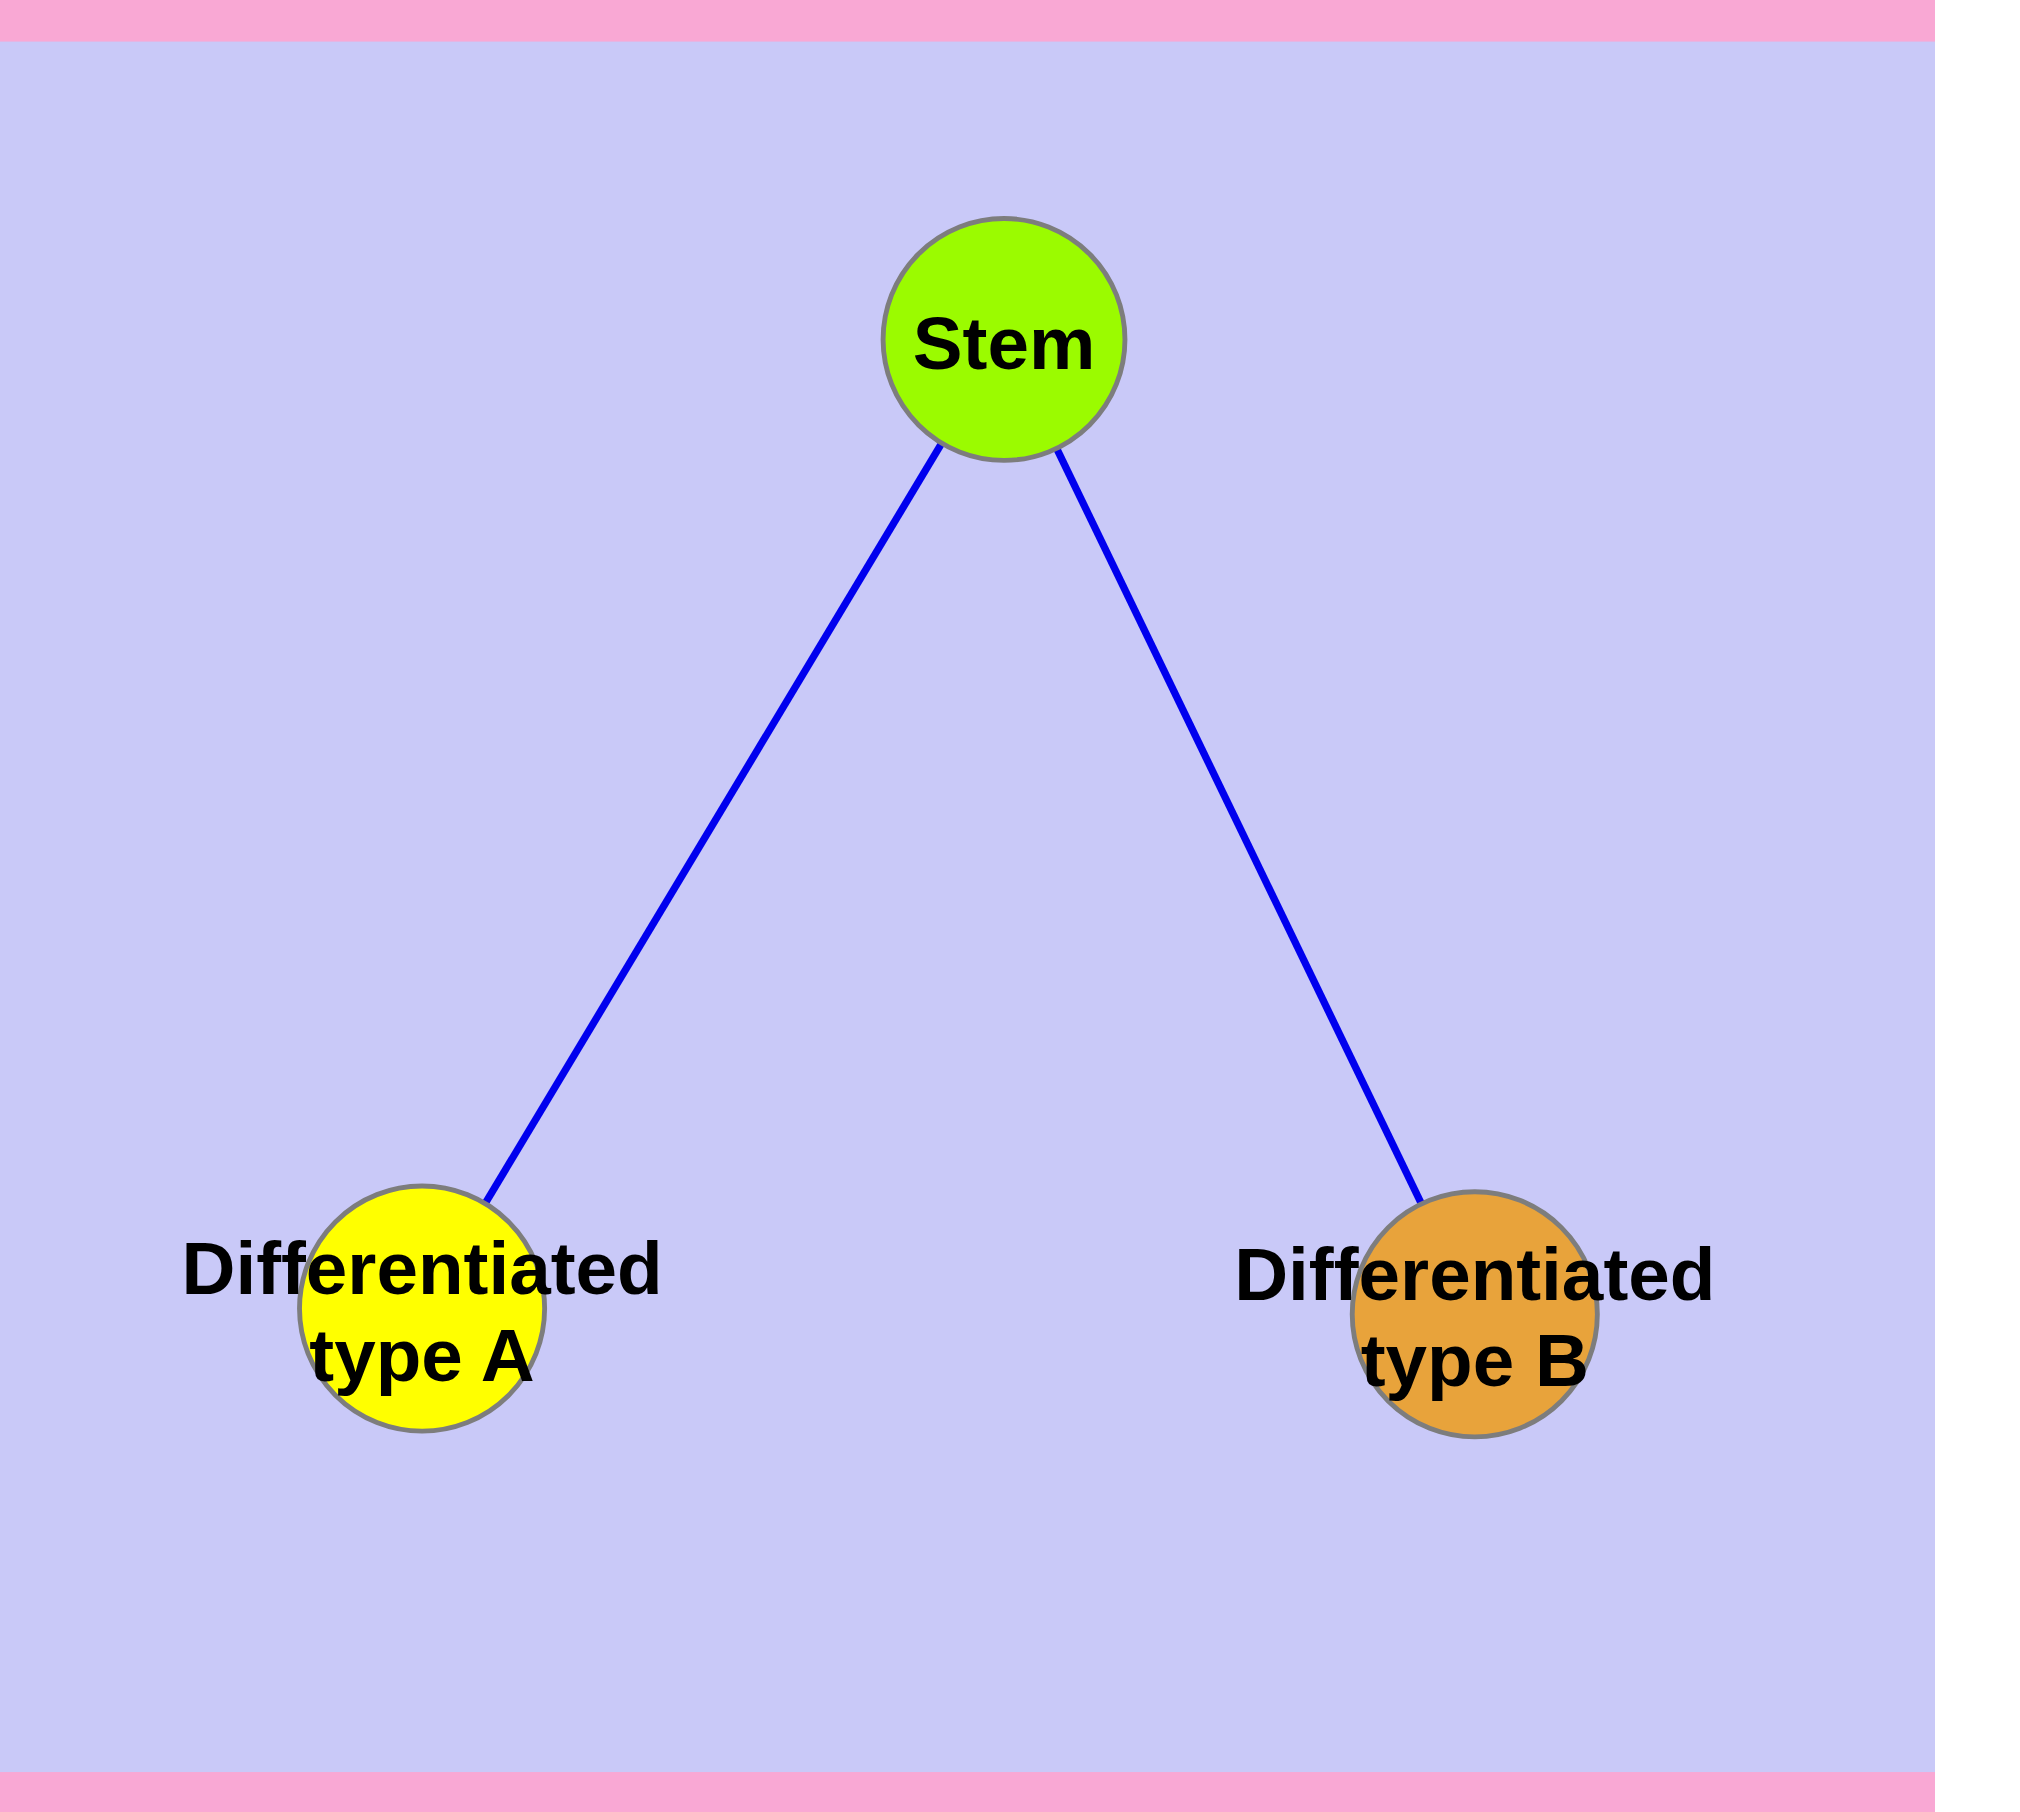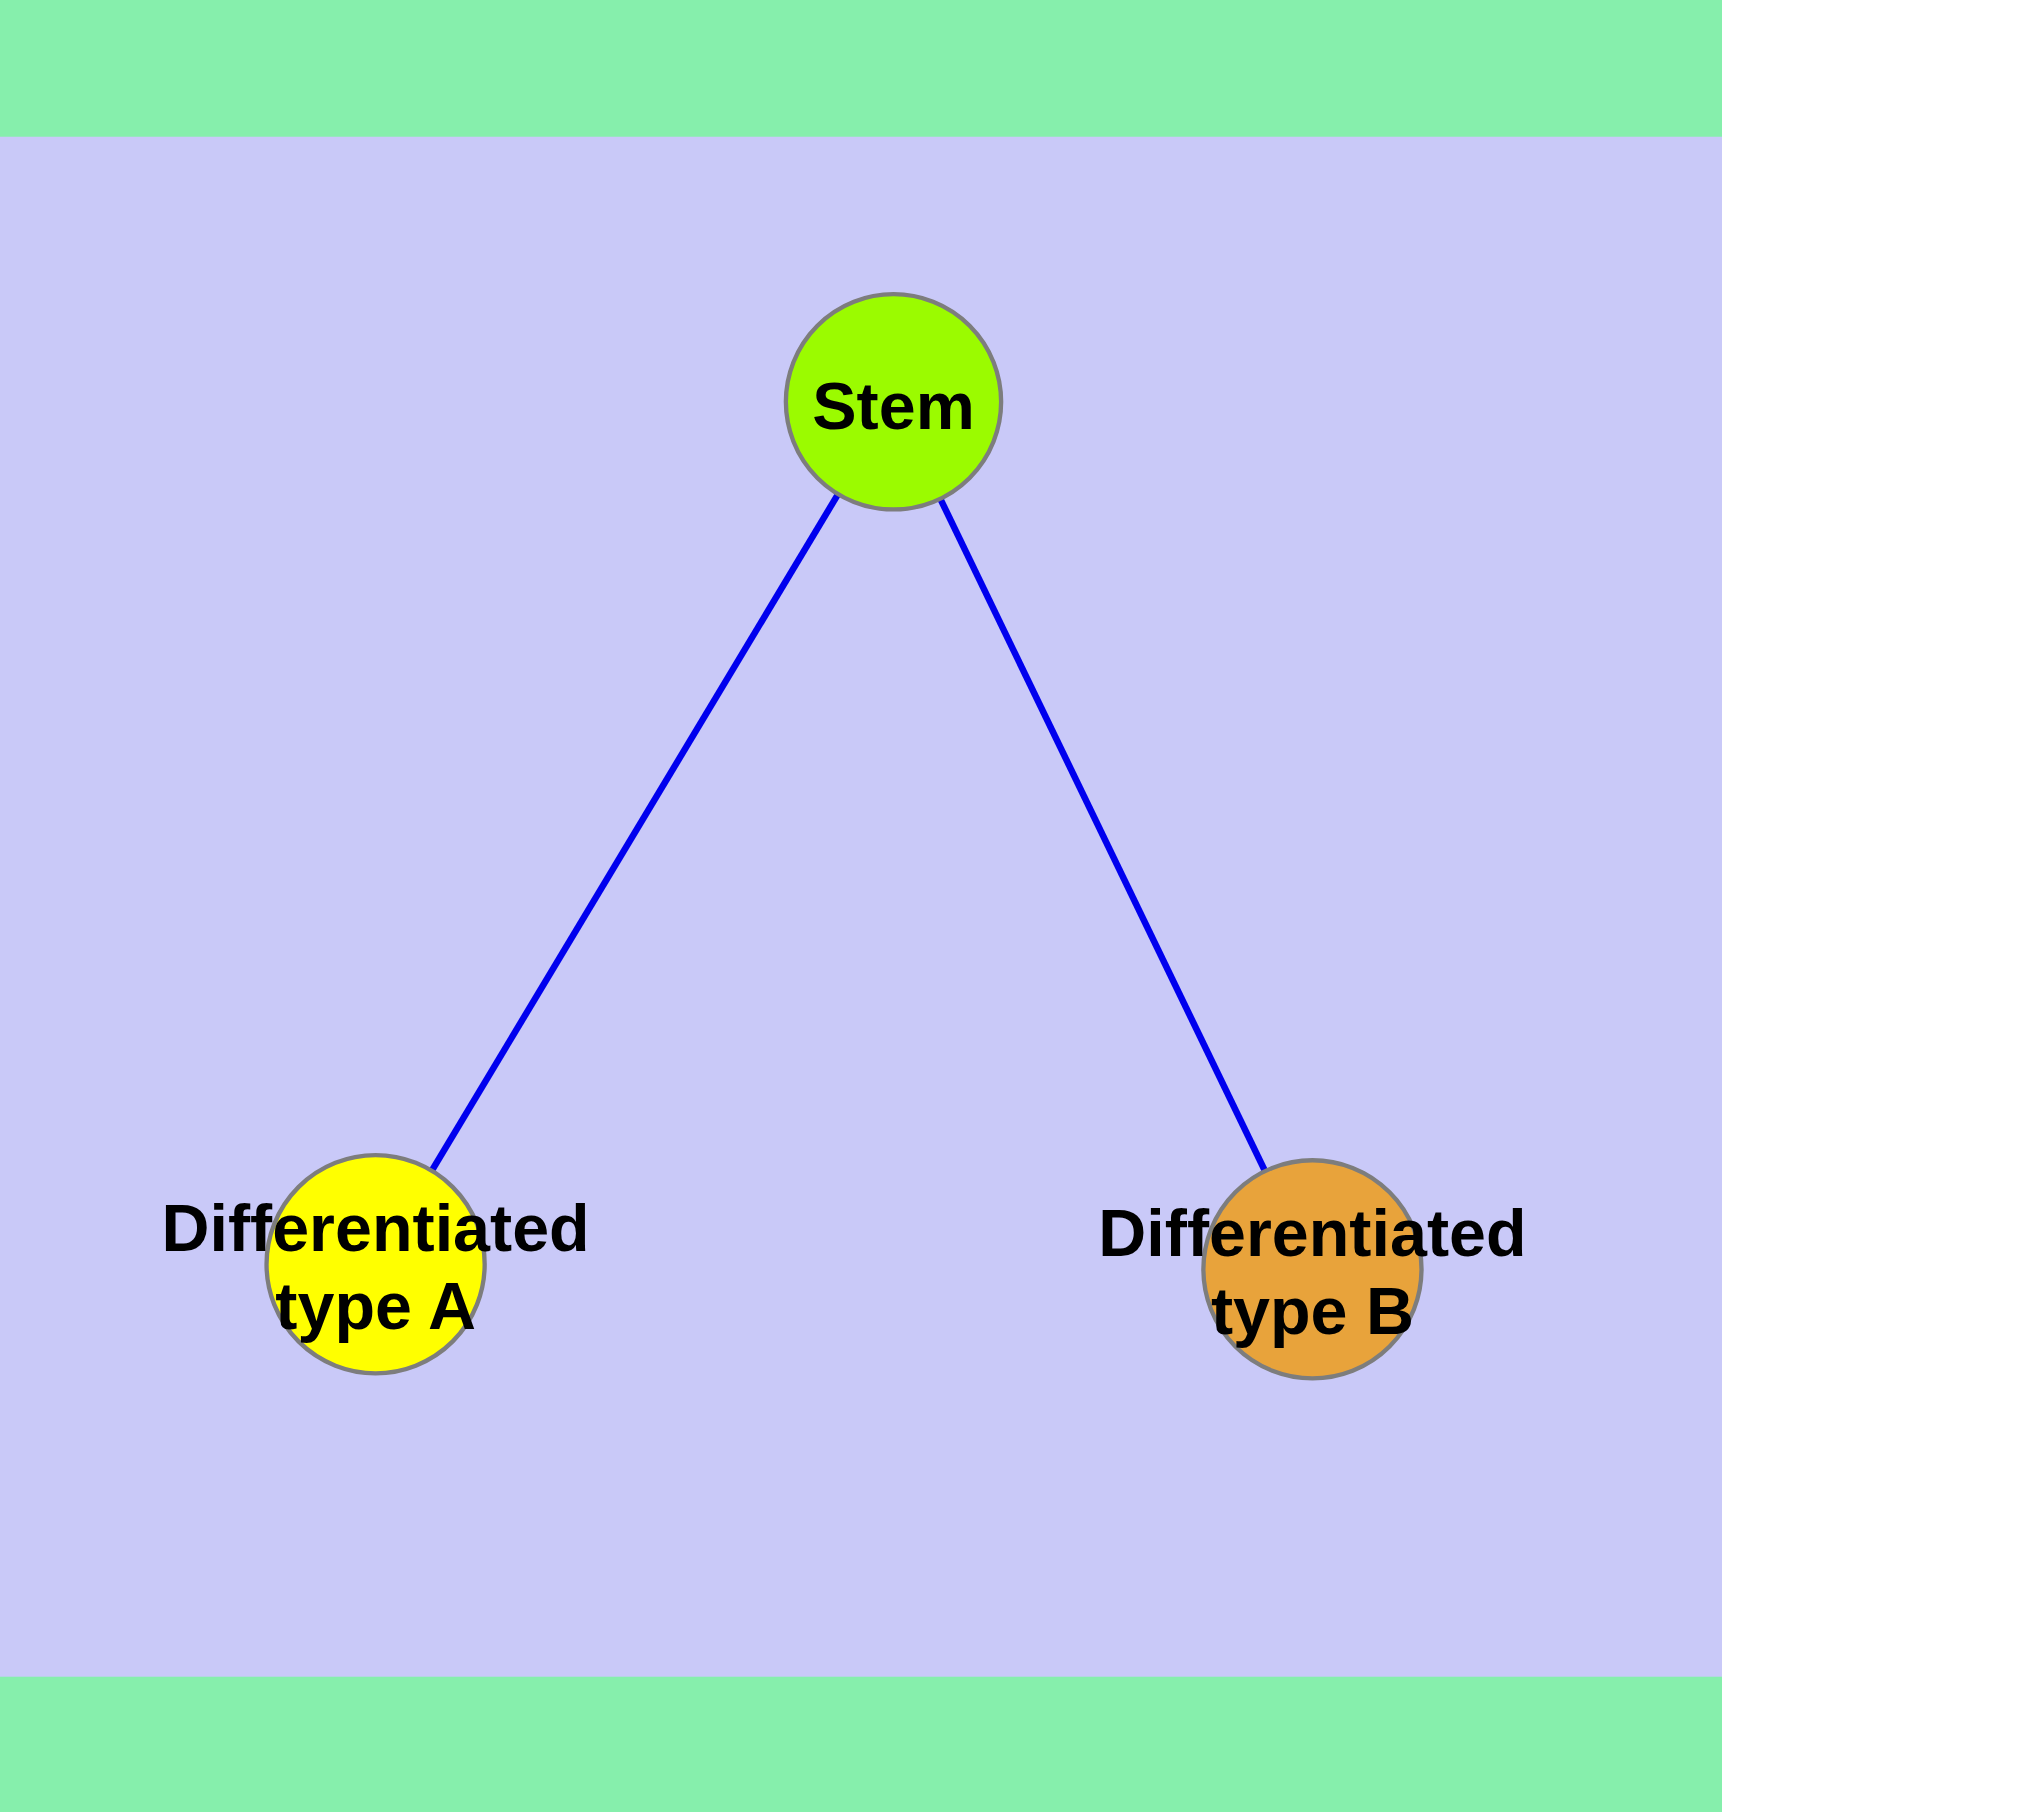--- a/index.html
+++ b/index.html
@@ -2,23 +2,23 @@
 <html style="font-size:13.6px"><head>
 <meta charset="utf-8">
 <style>
   html, body {
     margin: 0;
     padding: 0;
     background: #FFFFFF;
   }
   #stage {
     position: relative;
-    width: 1722px;
+    width: 1935px;
     height: 1812px;
-    background: #86efac;
+    background: #f9a8d4;
     overflow: hidden;
   }
   #stage svg {
     position: absolute;
     left: 0;
     top: 0;
     width: 100%;
     height: 100%;
     display: block;
   }

